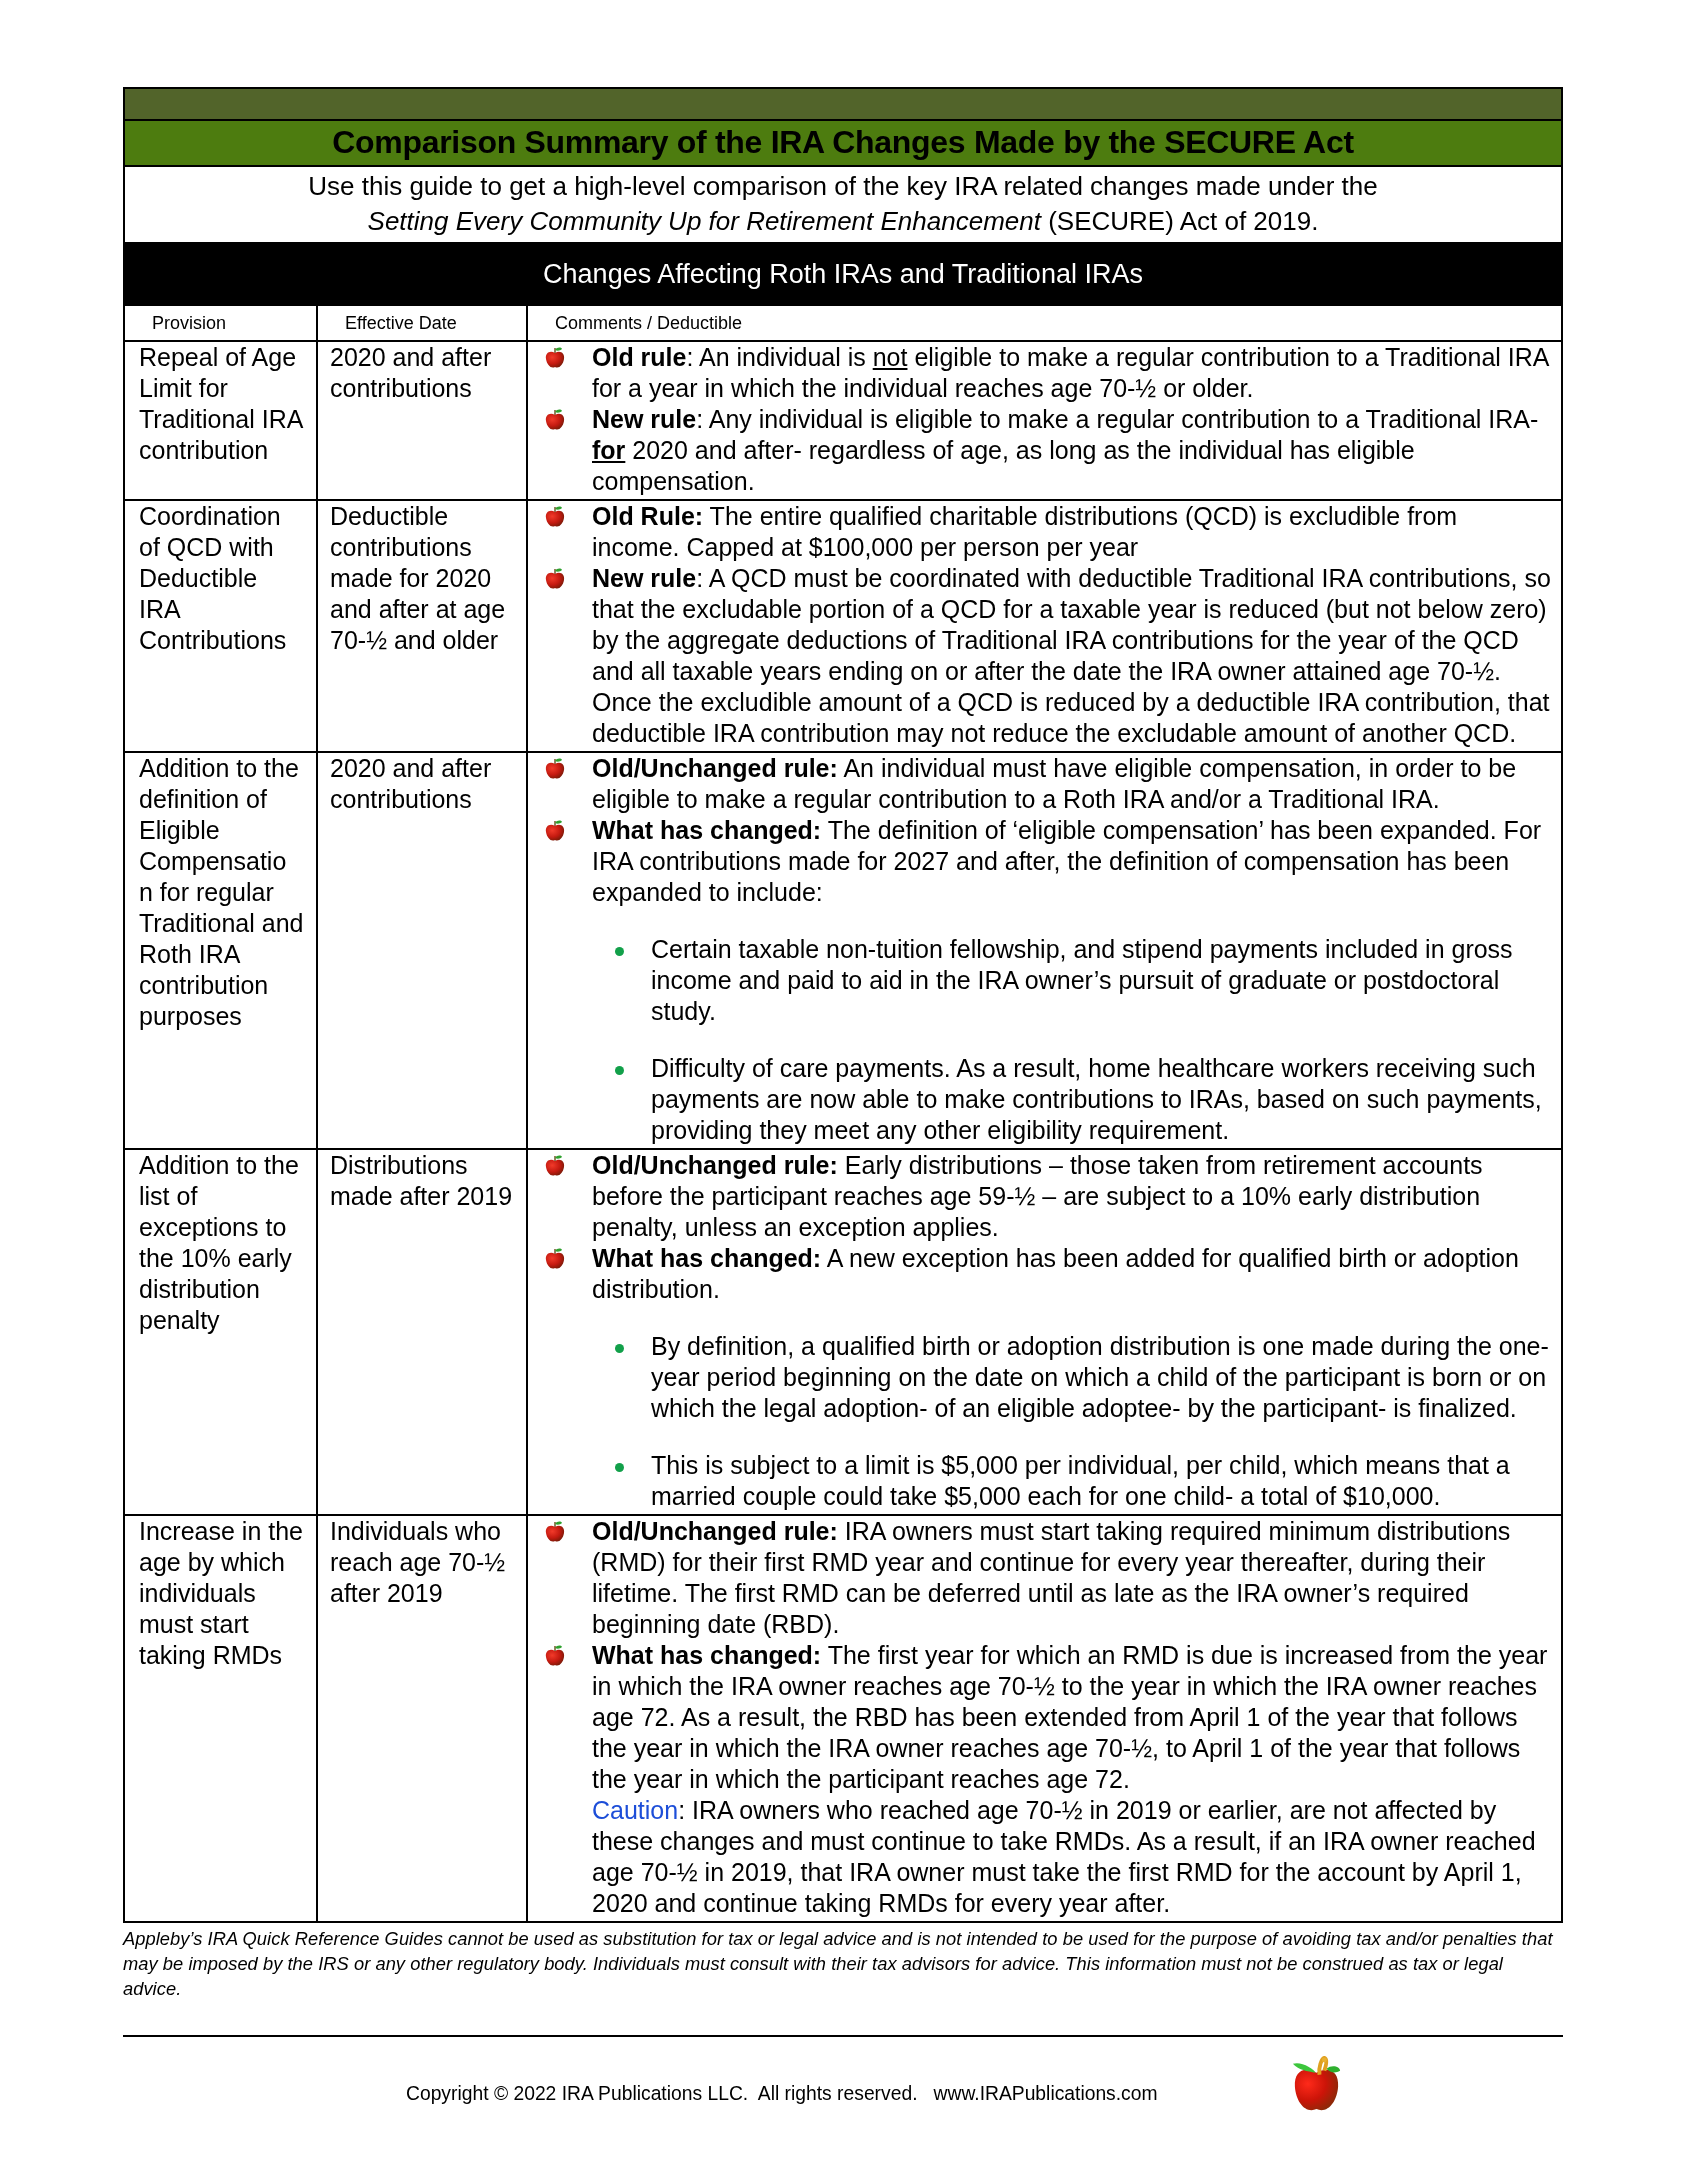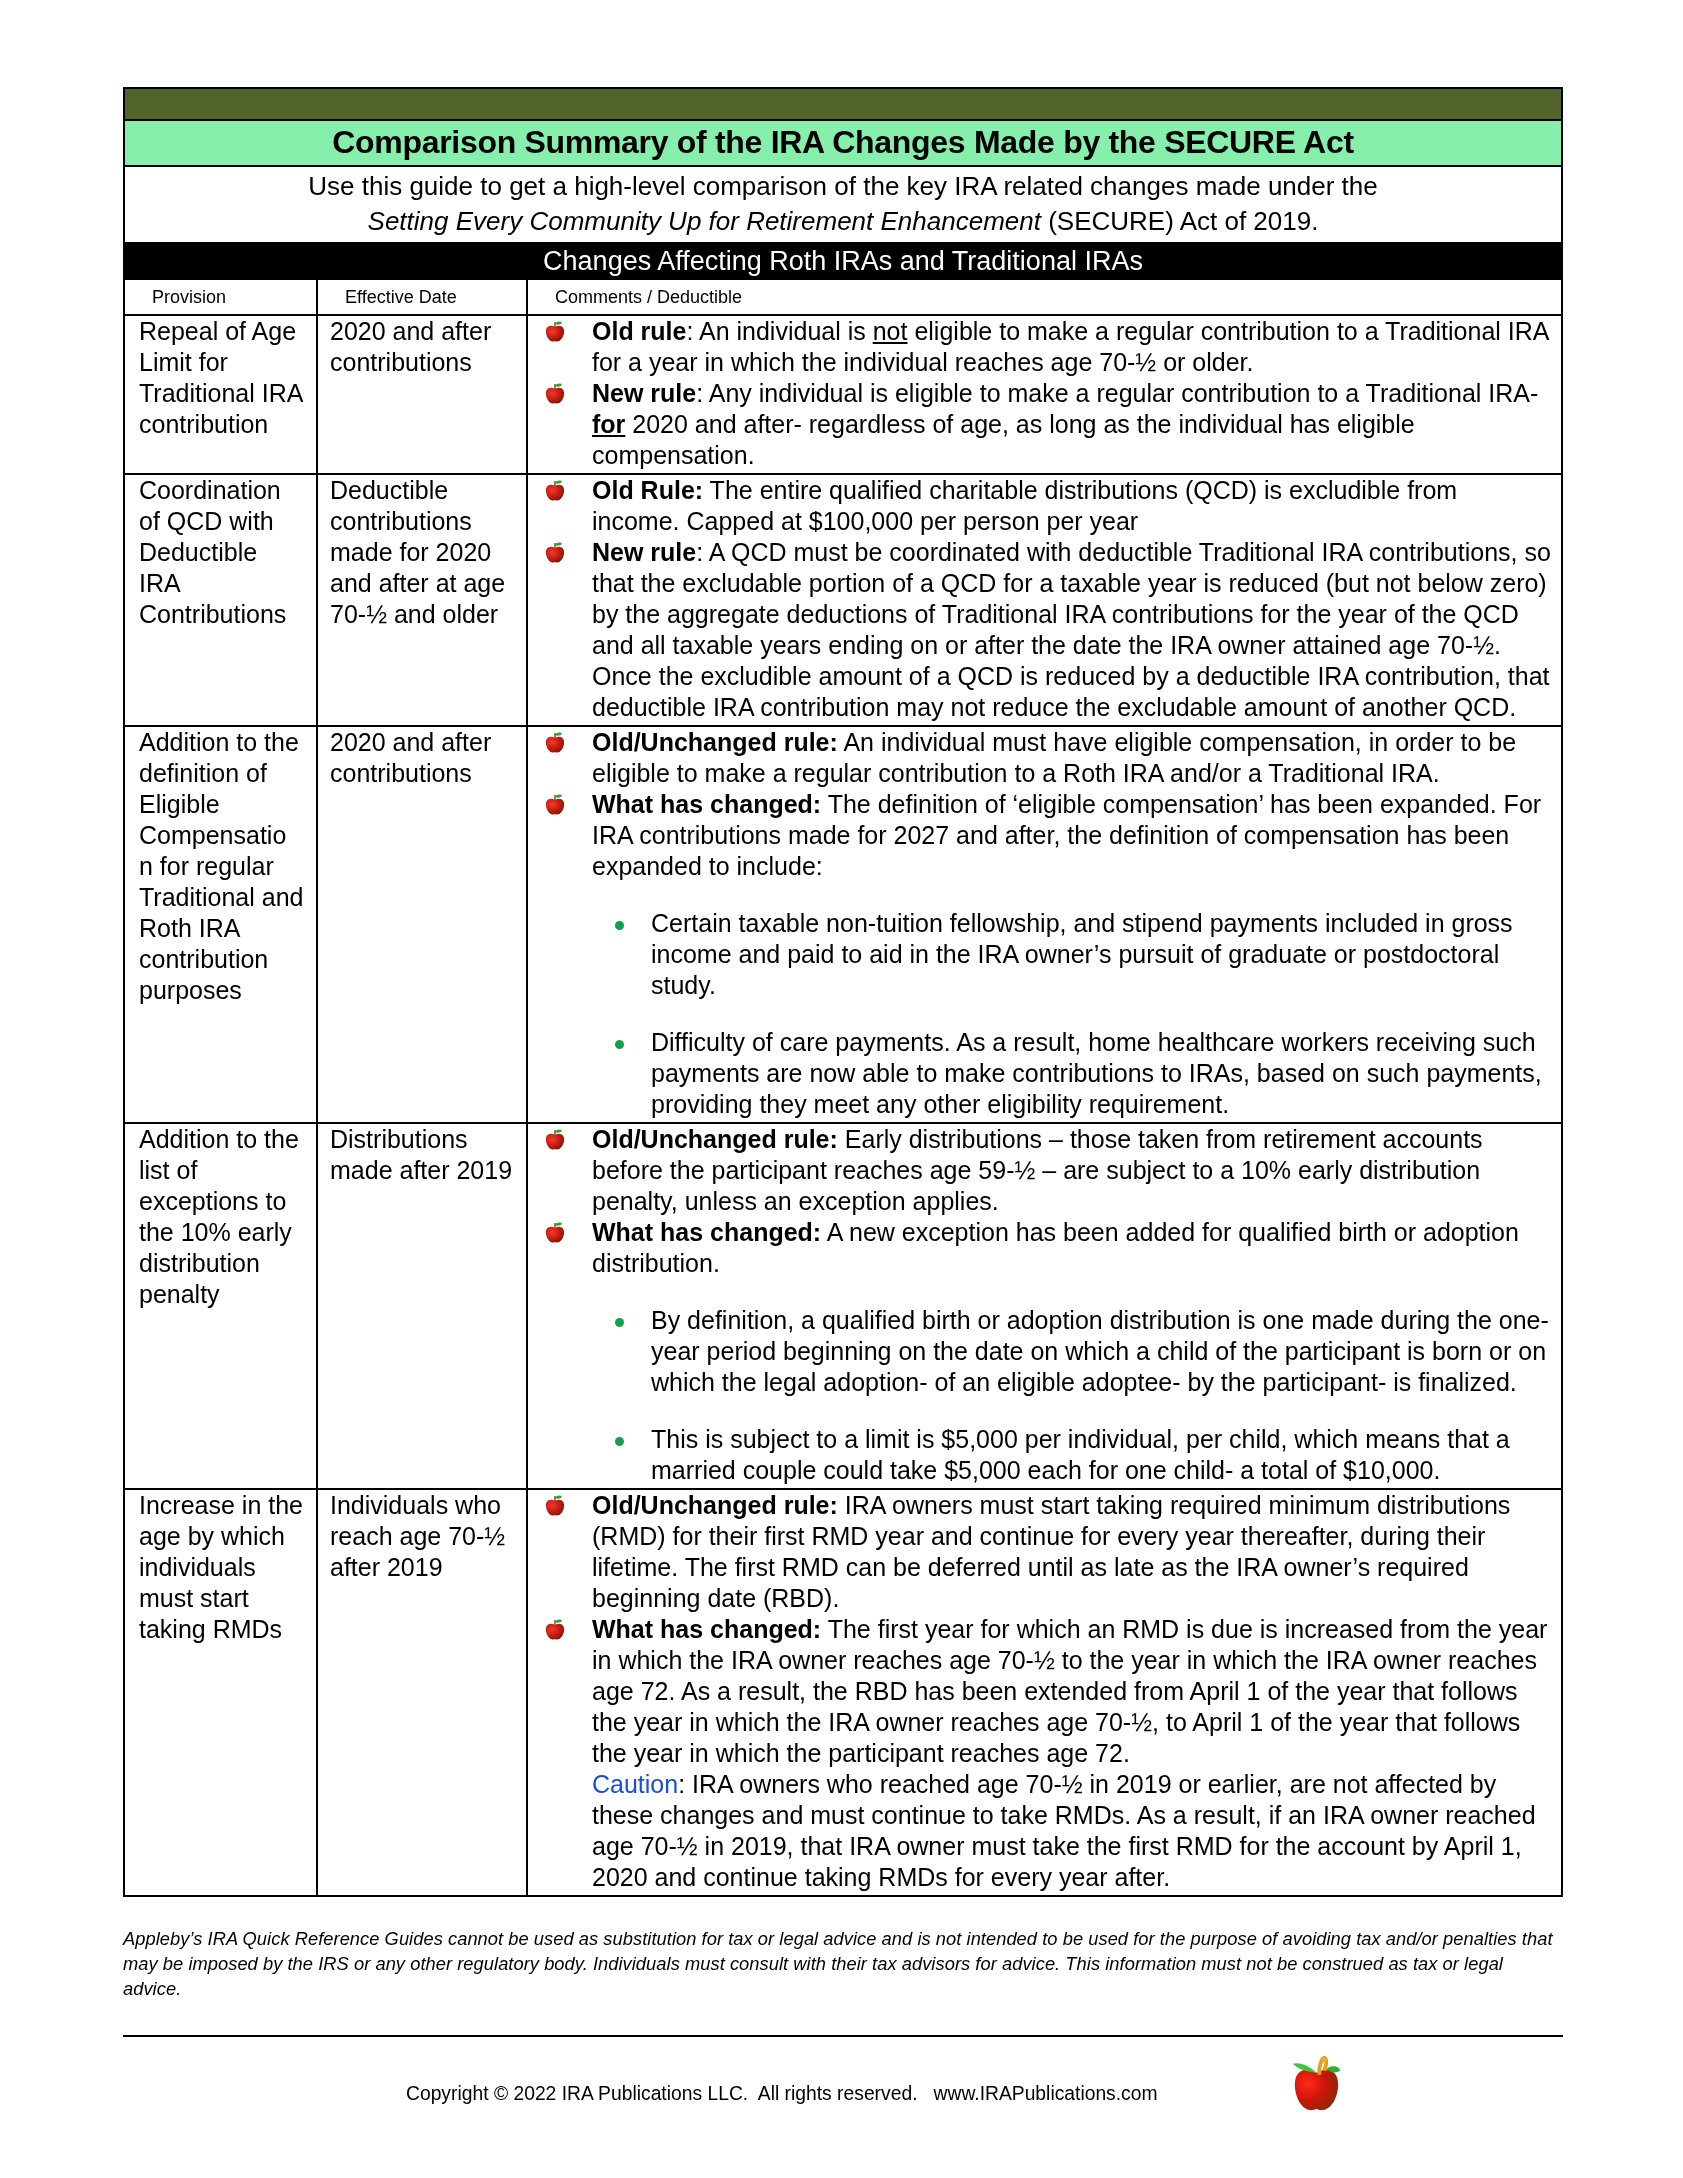--- a/index.html
+++ b/index.html
@@ -1,24 +1,24 @@
 <!DOCTYPE html>
 <html><head>
 <meta charset="utf-8">
 <style>
   html, body { margin: 0; padding: 0; background: #ffffff; }
   body { width: 1683px; height: 2178px; position: relative; font-family: "Liberation Sans Narrow", "Liberation Sans", sans-serif; color: #000; }
   .page { position: absolute; left: 123px; top: 87px; width: 1440px; }
   .tbl { width: 100%; border-collapse: collapse; border: 2.5px solid #000; table-layout: fixed; }
   .tbl td { border: 2px solid #000; vertical-align: top; padding: 0; }
   .green-bar { background: #52642a; height: 30px; }
-  .title-row td { background: #86efac; text-align: center; font-size: 32px; font-weight: bold; padding: 3px 0 4px; letter-spacing: -0.3px; }
+  .title-row td { background: #4d7c0f; text-align: center; font-size: 32px; font-weight: bold; padding: 3px 0 4px; letter-spacing: -0.3px; }
   .intro-row td { text-align: center; font-size: 26px; line-height: 35px; padding: 2px 10px 3px; }
   .intro-row i { font-style: italic; }
-  .section-row td { background: #000; color: #fff; text-align: center; font-size: 27px; line-height: 34px; padding: 0; }
+  .section-row td { background: #000; color: #fff; text-align: center; font-size: 27px; line-height: 34px; padding: 13px; }
   .hdr-row td { font-size: 18px; font-weight: normal; line-height: 34px; padding: 0 27px; }
   .data-row td { font-size: 25px; line-height: 31px; padding: 0 12px 2px; }
   .data-row td.prov { padding-left: 14px; }
   .cm { padding-left: 14px !important; padding-right: 10px !important; }
   .item { position: relative; padding-left: 50px; }
   .apple { position: absolute; left: 2px; top: 4px; width: 22px; height: 24px; }
   .lbl { font-weight: bold; }
   .u { text-decoration: underline; }
   .caution { color: #1d4ed8; }
   .bullets { margin: 0; padding: 0 0 0 59px; list-style: none; }

